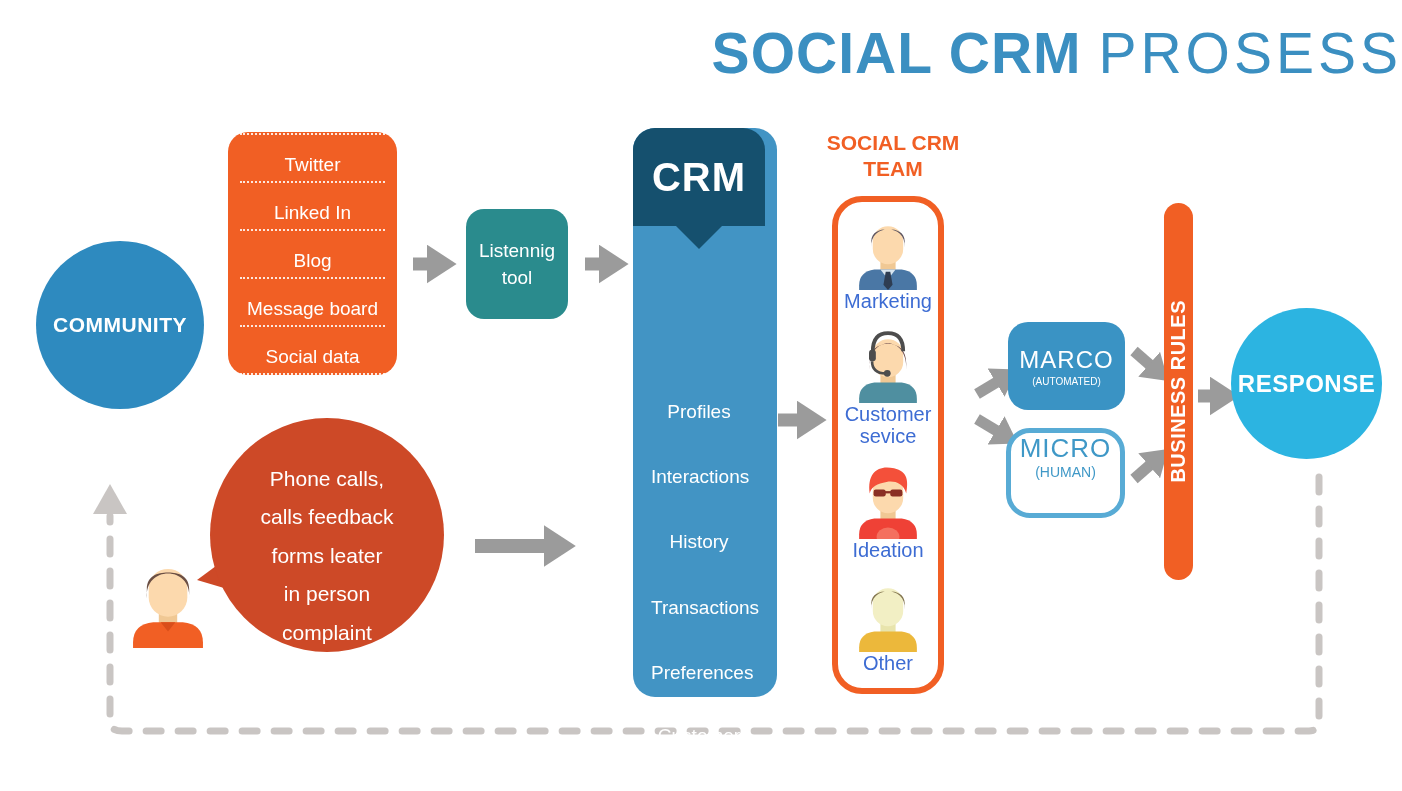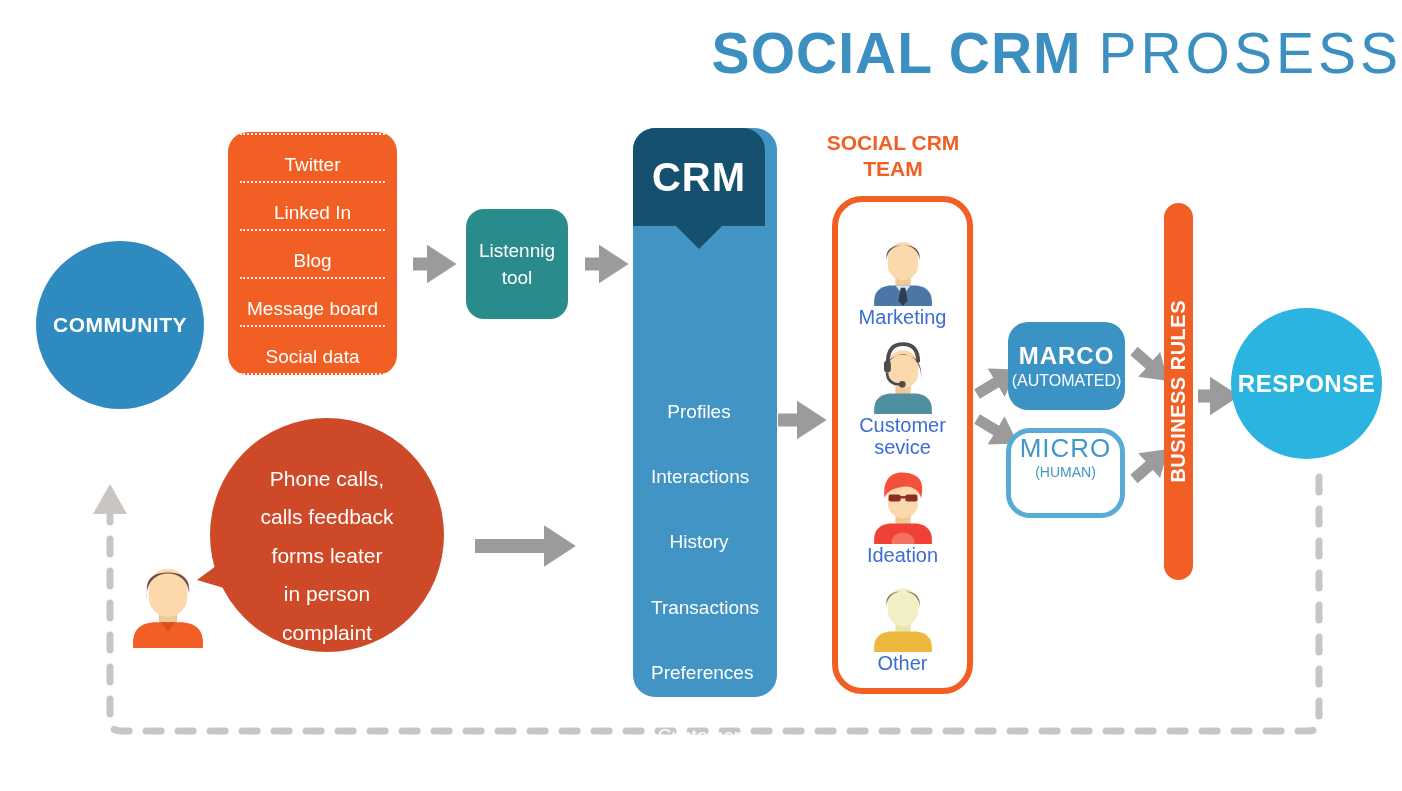--- a/index.html
+++ b/index.html
@@ -34,29 +34,29 @@
 
   
   .crm{left:633px;top:128px;width:144px;height:569px;background:var(--crm-blue);border-radius:22px;}
   .crm-header{position:absolute;left:0;top:0;width:132px;height:98px;background:var(--crm-dark);border-radius:22px 22px 0 0;display:flex;align-items:center;justify-content:center;color:#fff;font-size:40px;font-weight:800;letter-spacing:1px;}
   .crm-header::after{content:"";position:absolute;top:98px;left:50%;transform:translateX(-50%);border-left:23px solid transparent;border-right:23px solid transparent;border-top:23px solid var(--crm-dark);}
   .crm-item{position:absolute;left:0;width:132px;text-align:center;color:#fff;font-size:19px;line-height:23px;}
   .crm-item span{display:inline-block;max-width:96px;}
 
   
   .team-heading{left:818px;top:130px;width:150px;text-align:center;color:var(--orange);font-weight:800;font-size:21px;line-height:26px;}
-  .team-box{left:832px;top:196px;width:141px;height:498px;border:6px solid var(--orange);border-radius:30px;background:#fff;display:flex;flex-direction:column;align-items:center;justify-content:space-between;padding:28px 0 14px 0;}
+  .team-box{left:832px;top:196px;width:112px;height:498px;border:6px solid var(--orange);border-radius:30px;background:#fff;display:flex;flex-direction:column;align-items:center;justify-content:space-between;padding:12px 0 14px 0;}
   .member{display:flex;flex-direction:column;align-items:center;}
   .member .label{color:var(--label-blue);font-size:20px;line-height:22px;text-align:center;max-width:112px;}
   .member svg{display:block;}
 
   
   .marco{left:1008px;top:322px;width:117px;height:88px;background:var(--marco-blue);border-radius:20px;display:flex;flex-direction:column;align-items:center;justify-content:center;color:#fff;}
-  .marco .t1{font-size:24px;letter-spacing:1px;font-weight:bold;}
-  .marco .t2{font-size:16px;margin-top:2px;}
+  .marco .t1{font-size:24px;letter-spacing:1px;}
+  .marco .t2{font-size:10px;margin-top:2px;}
   .micro{left:1006px;top:428px;width:119px;height:90px;background:#fff;border:5px solid var(--micro-border);border-radius:24px;display:flex;flex-direction:column;align-items:center;color:var(--micro-text);}
   .micro .t1{font-size:26px;letter-spacing:1px;}
   .micro .t2{font-size:14px;}
 
   
   .brules{left:1164px;top:203px;width:29px;height:377px;background:var(--orange);border-radius:15px;display:flex;align-items:center;justify-content:center;}
   .brules .label{writing-mode:vertical-rl;transform:rotate(180deg);color:#fff;font-weight:700;font-size:20px;letter-spacing:.5px;white-space:nowrap;}
 
   
   .bubble{left:210px;top:418px;width:234px;height:234px;background:var(--bubble-red);border-radius:50%;display:flex;flex-direction:column;align-items:center;justify-content:flex-end;color:#fff;font-size:21px;line-height:38.5px;text-align:center;}

